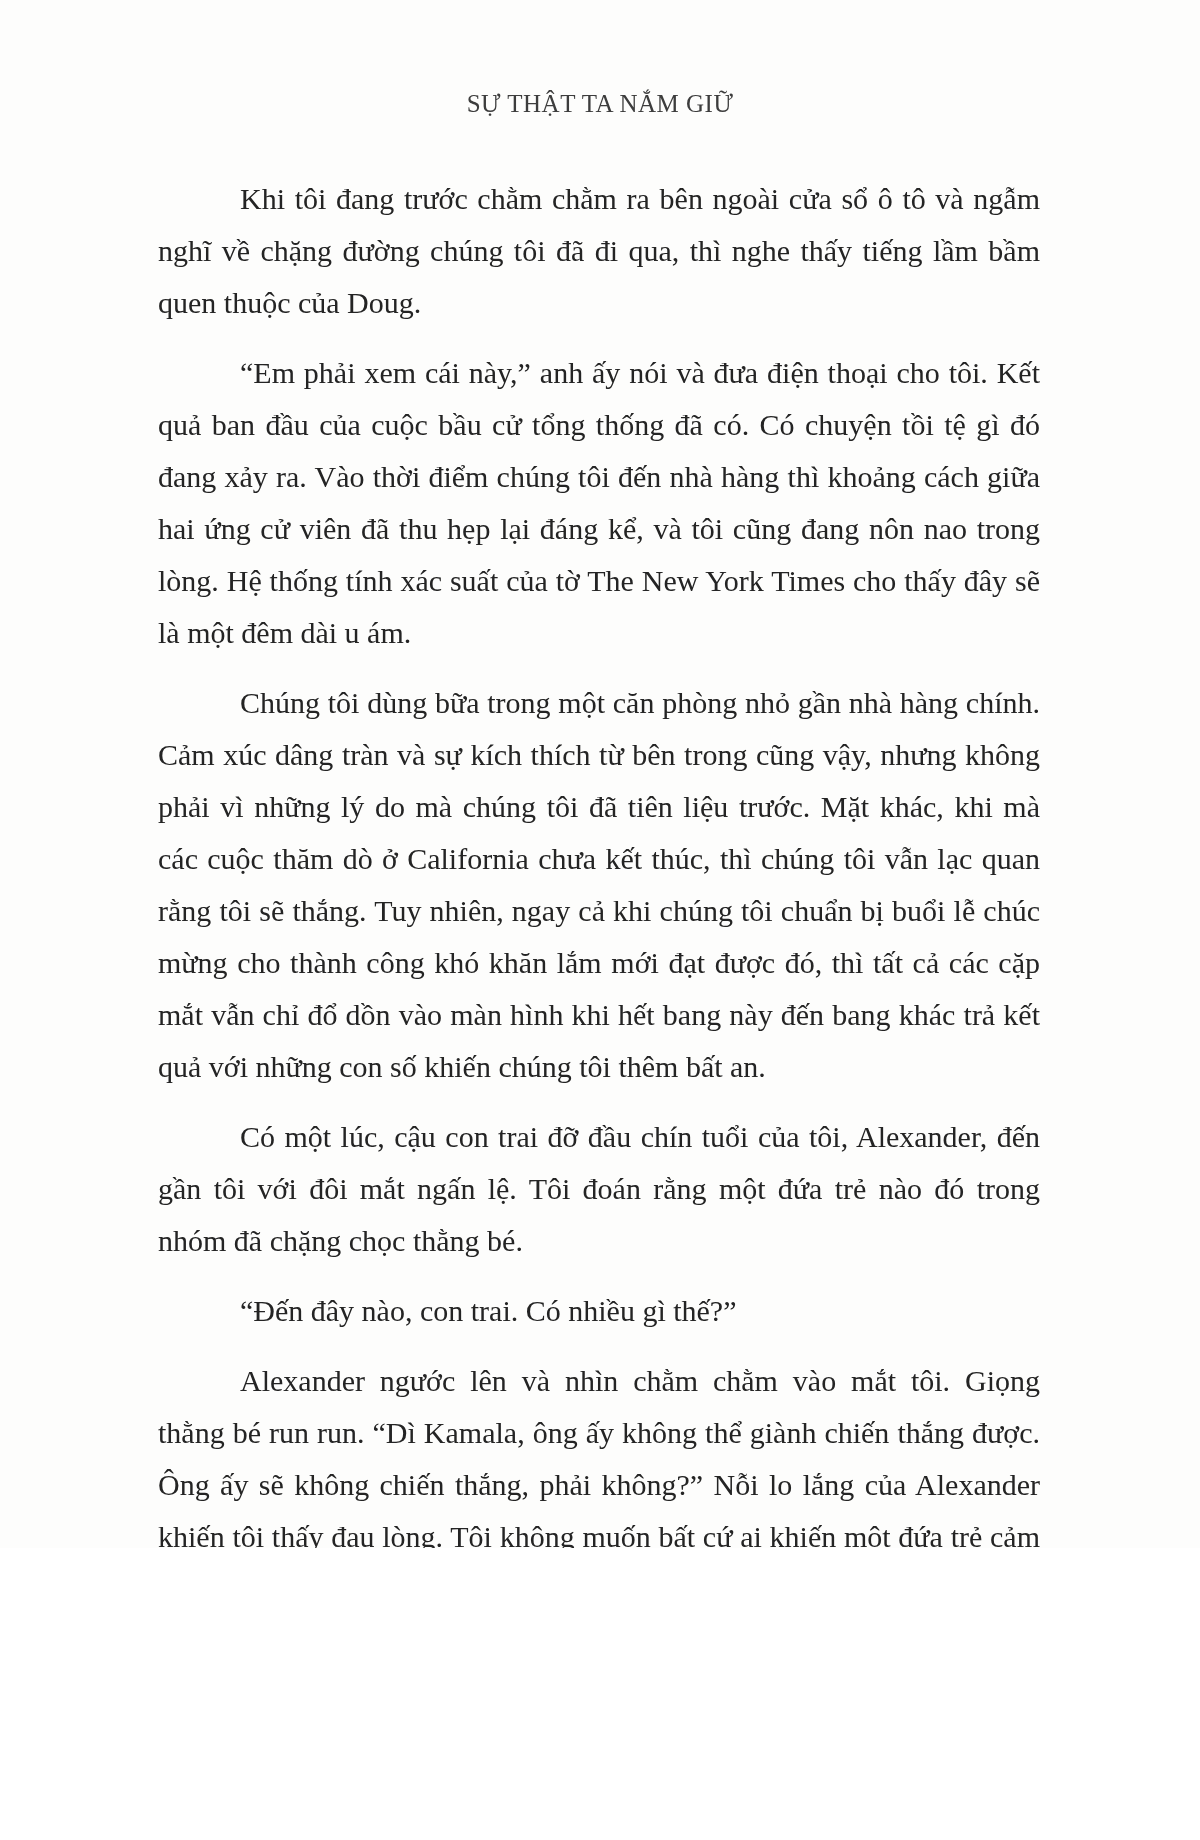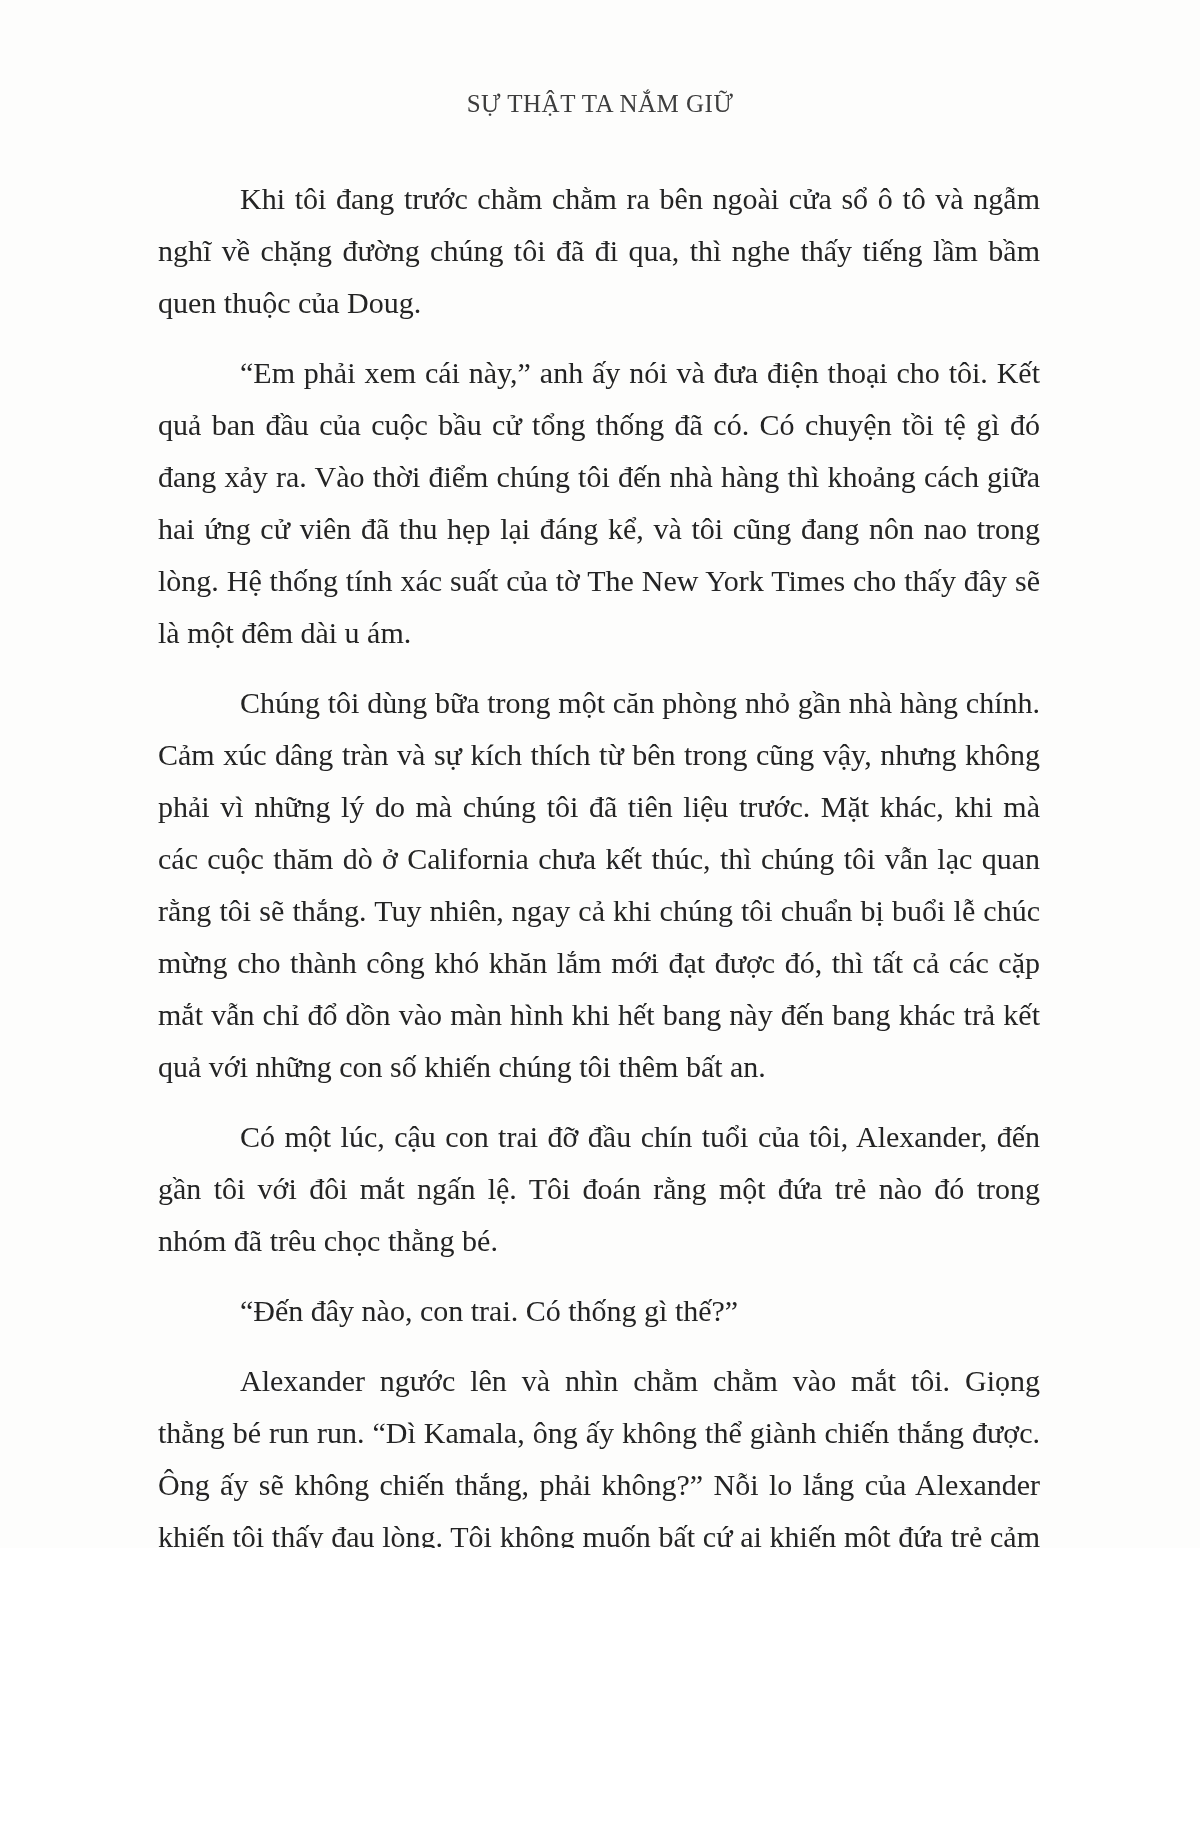--- a/index.html
+++ b/index.html
@@ -69,22 +69,22 @@
 <body>
 
 <div class="page">
 
   <div class="running-header">SỰ THẬT TA NẮM GIỮ</div>
 
   <main class="text-block">
     <p>Khi tôi đang trước chằm chằm ra bên ngoài cửa sổ ô tô và ngẫm nghĩ về chặng đường chúng tôi đã đi qua, thì nghe thấy tiếng lầm bầm quen thuộc của Doug.</p>
     <p>“Em phải xem cái này,” anh ấy nói và đưa điện thoại cho tôi. Kết quả ban đầu của cuộc bầu cử tổng thống đã có. Có chuyện tồi tệ gì đó đang xảy ra. Vào thời điểm chúng tôi đến nhà hàng thì khoảng cách giữa hai ứng cử viên đã thu hẹp lại đáng kể, và tôi cũng đang nôn nao trong lòng. Hệ thống tính xác suất của tờ The New York Times cho thấy đây sẽ là một đêm dài u ám.</p>
     <p>Chúng tôi dùng bữa trong một căn phòng nhỏ gần nhà hàng chính. Cảm xúc dâng tràn và sự kích thích từ bên trong cũng vậy, nhưng không phải vì những lý do mà chúng tôi đã tiên liệu trước. Mặt khác, khi mà các cuộc thăm dò ở California chưa kết thúc, thì chúng tôi vẫn lạc quan rằng tôi sẽ thắng. Tuy nhiên, ngay cả khi chúng tôi chuẩn bị buổi lễ chúc mừng cho thành công khó khăn lắm mới đạt được đó, thì tất cả các cặp mắt vẫn chỉ đổ dồn vào màn hình khi hết bang này đến bang khác trả kết quả với những con số khiến chúng tôi thêm bất an.</p>
-    <p>Có một lúc, cậu con trai đỡ đầu chín tuổi của tôi, Alexander, đến gần tôi với đôi mắt ngấn lệ. Tôi đoán rằng một đứa trẻ nào đó trong nhóm đã trêu chọc thằng bé.</p>
-    <p>“Đến đây nào, con trai. Có thống gì thế?”</p>
+    <p>Có một lúc, cậu con trai đỡ đầu chín tuổi của tôi, Alexander, đến gần tôi với đôi mắt ngấn lệ. Tôi đoán rằng một đứa trẻ nào đó trong nhóm đã chặng chọc thằng bé.</p>
+    <p>“Đến đây nào, con trai. Có nhiều gì thế?”</p>
     <p>Alexander ngước lên và nhìn chằm chằm vào mắt tôi. Giọng thằng bé run run. “Dì Kamala, ông ấy không thể giành chiến thắng được. Ông ấy sẽ không chiến thắng, phải không?” Nỗi lo lắng của Alexander khiến tôi thấy đau lòng. Tôi không muốn bất cứ ai khiến một đứa trẻ cảm thấy như vậy. Tám năm trước, nhiều người trong chúng ta đã khóc vì sung sướng khi</p>
   </main>
 
   <div class="folio">
     <span class="dot">•</span><span class="num">8</span><span class="dot">•</span>
   </div>
 
 </div>
 
 </body></html>

